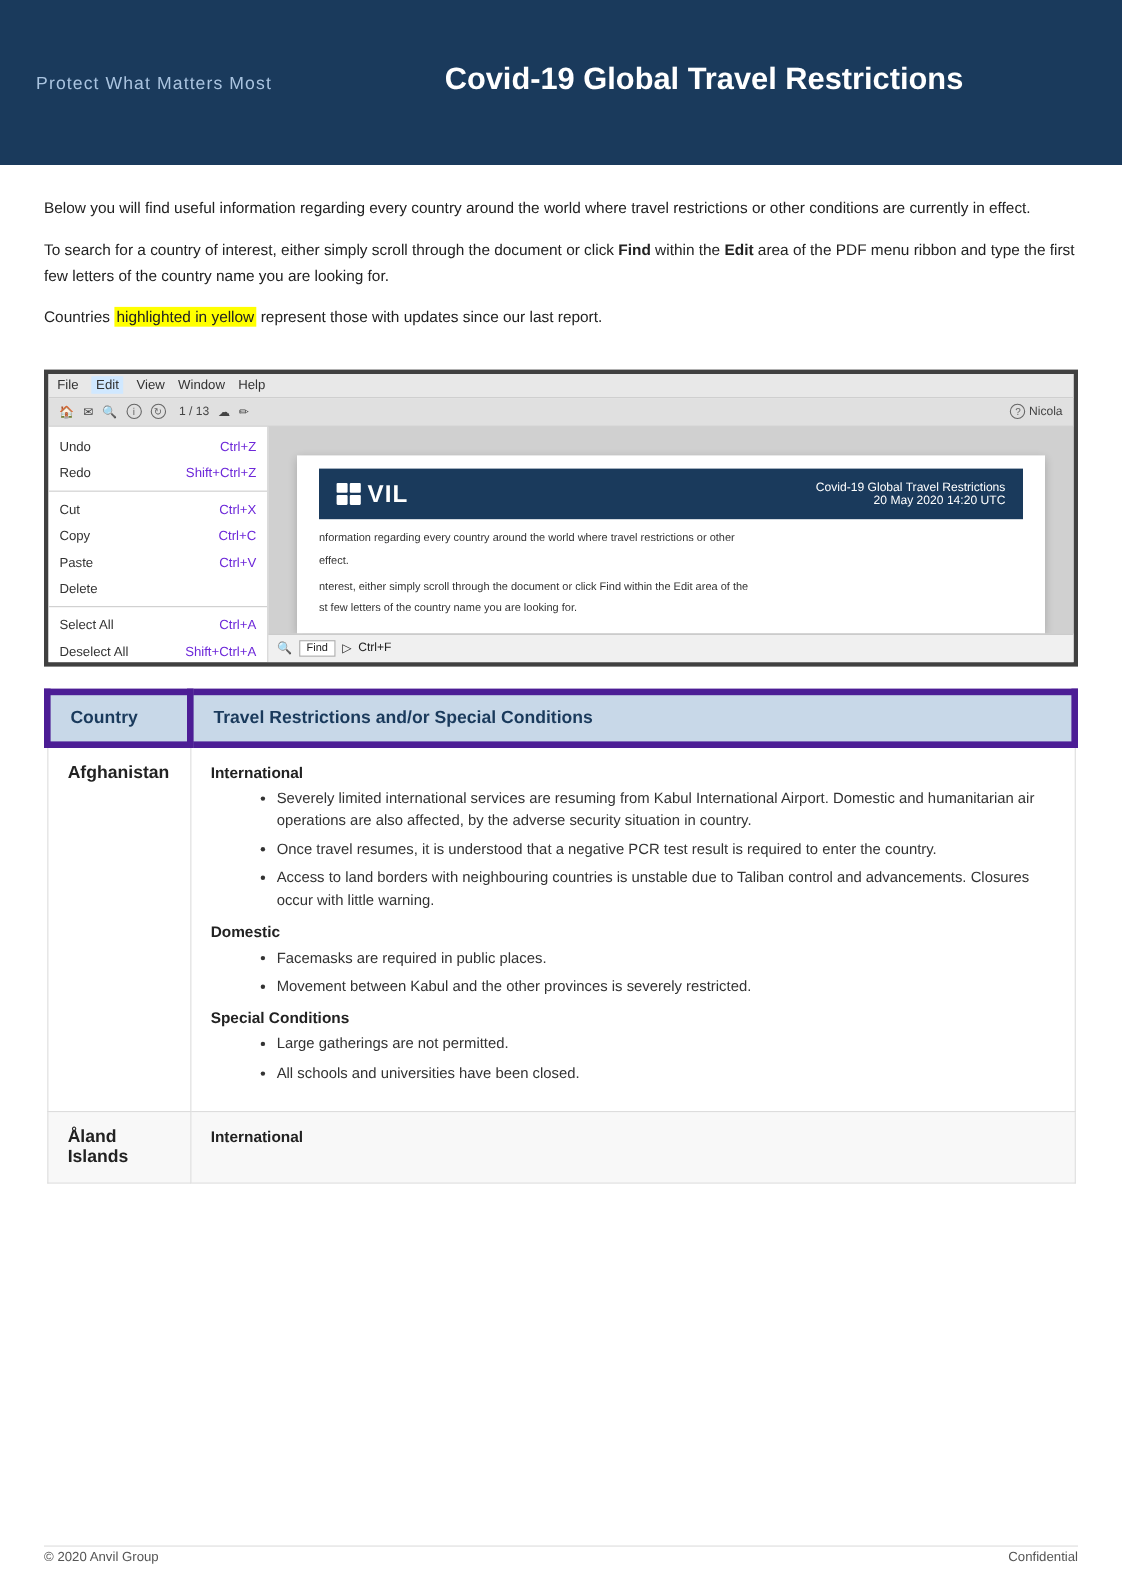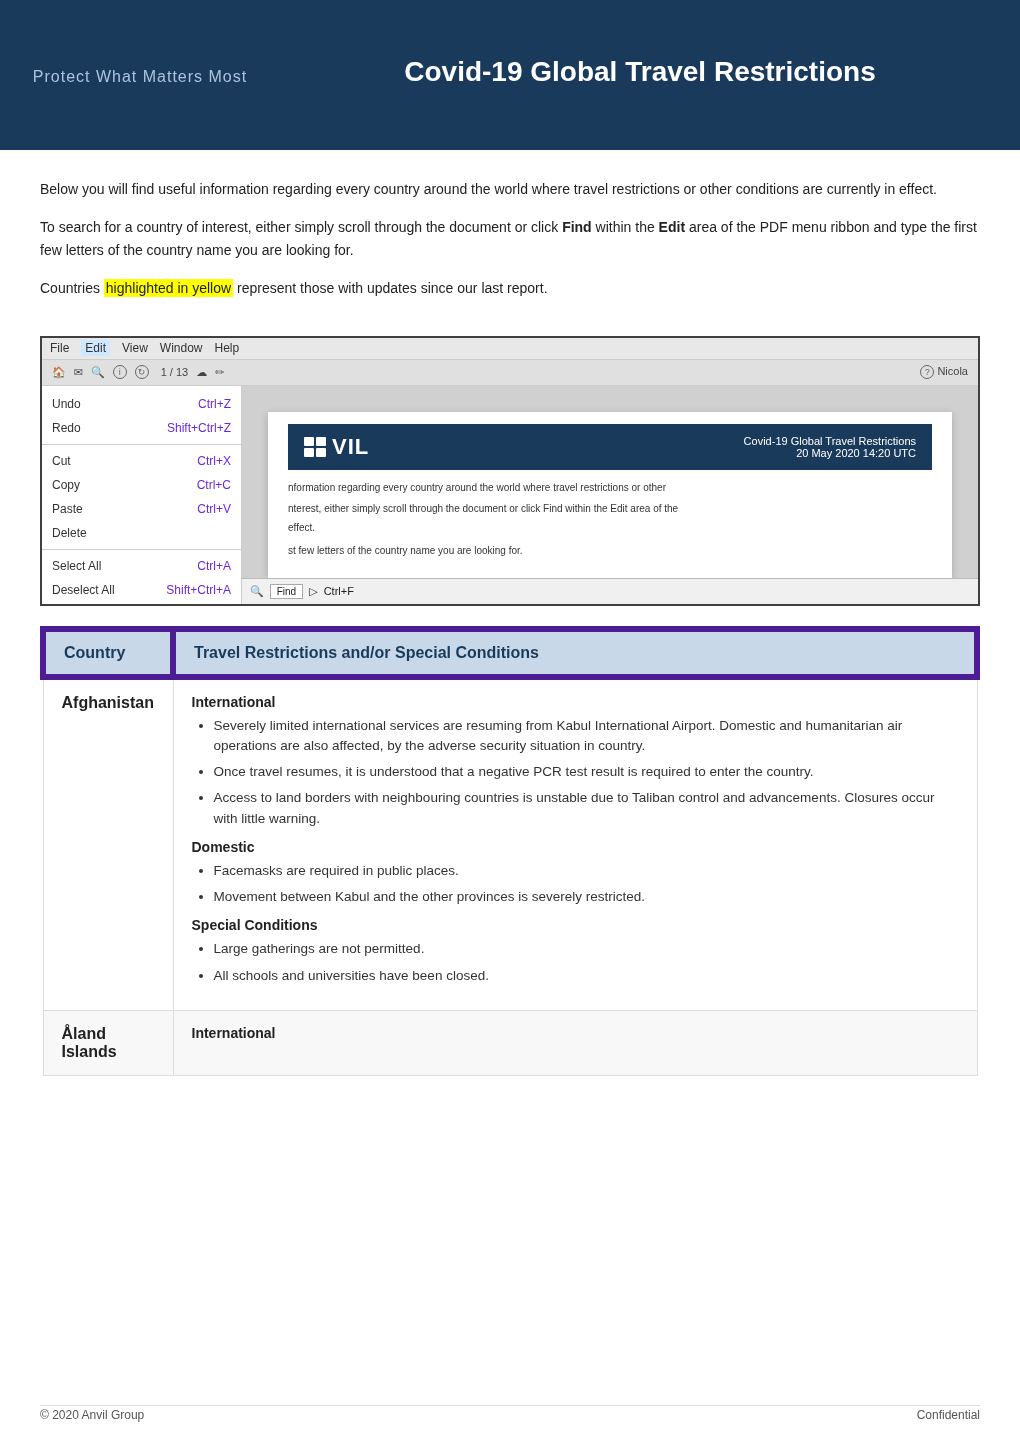--- a/index.html
+++ b/index.html
@@ -84,21 +84,21 @@
       color: #222;
     }
     .highlight-yellow {
       background-color: #ffff00;
       padding: 1px 2px;
     }
 
     
     .pdf-viewer {
       margin: 10px 40px 20px 40px;
-      border: 2px solid #404040;
+      border: 4px solid #404040;
       background: #f5f5f5;
       position: relative;
       overflow: hidden;
       height: 270px;
     }
     .pdf-menu-bar {
       background: #e8e8e8;
       border-bottom: 1px solid #ccc;
       padding: 2px 8px;
       display: flex;
@@ -272,20 +272,21 @@
     }
     .bullet-list {
       list-style: disc;
       padding-left: 22px;
       margin-bottom: 10px;
     }
     .bullet-list li {
       margin-bottom: 6px;
       line-height: 1.5;
       color: #333;
+      margin-left: 38px;
     }
 
     
     .footer {
       position: absolute;
       bottom: 20px;
       left: 40px;
       right: 40px;
       display: flex;
       justify-content: space-between;
@@ -390,22 +391,22 @@
             </div>
             <span class="pdf-page-logo">VIL</span>
           </div>
           <div class="pdf-page-title">
             <div>Covid-19 Global Travel Restrictions</div>
             <div>20 May 2020 14:20 UTC</div>
           </div>
         </div>
         <div class="pdf-page-body">
           <p style="margin-bottom:6px;">nformation regarding every country around the world where travel restrictions or other</p>
+          <p style="margin-bottom:8px;">effect.</p>
           <p style="margin-bottom:4px;">nterest, either simply scroll through the document or click Find within the Edit area of the</p>
-          <p style="margin-bottom:8px;">effect.</p>
           <p>st few letters of the country name you are looking for.</p>
         </div>
       </div>
     </div>
   </div>
 
   <div class="pdf-find-bar">
     <span class="pdf-find-icon">🔍</span>
     <div class="find-button">
       <span>Find</span>

